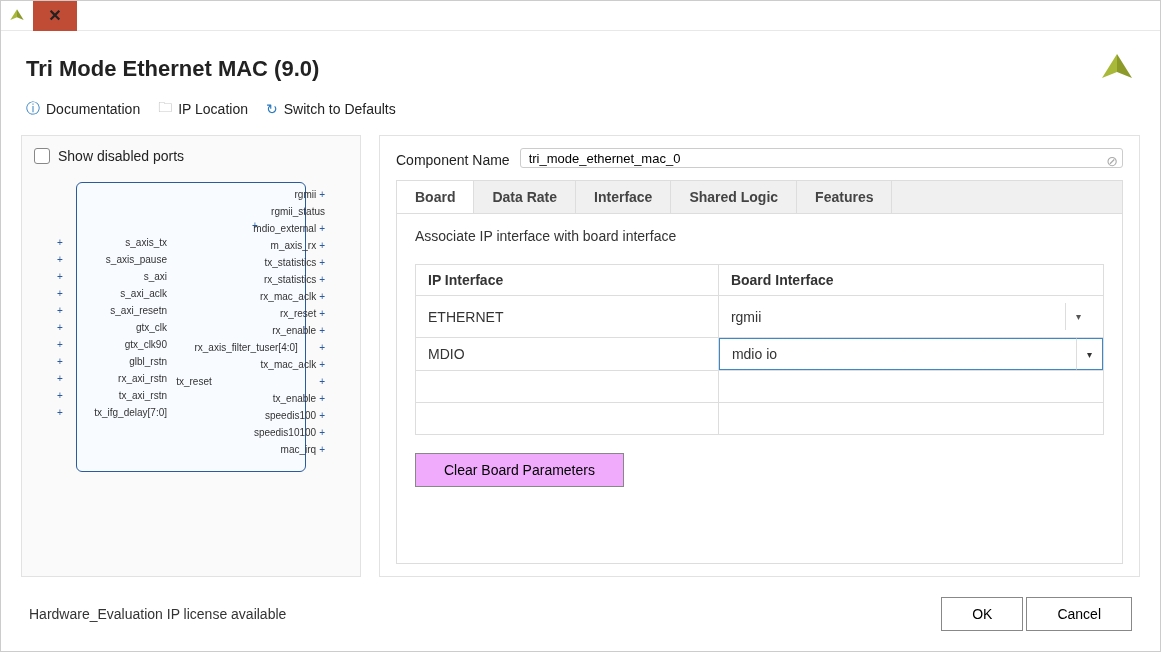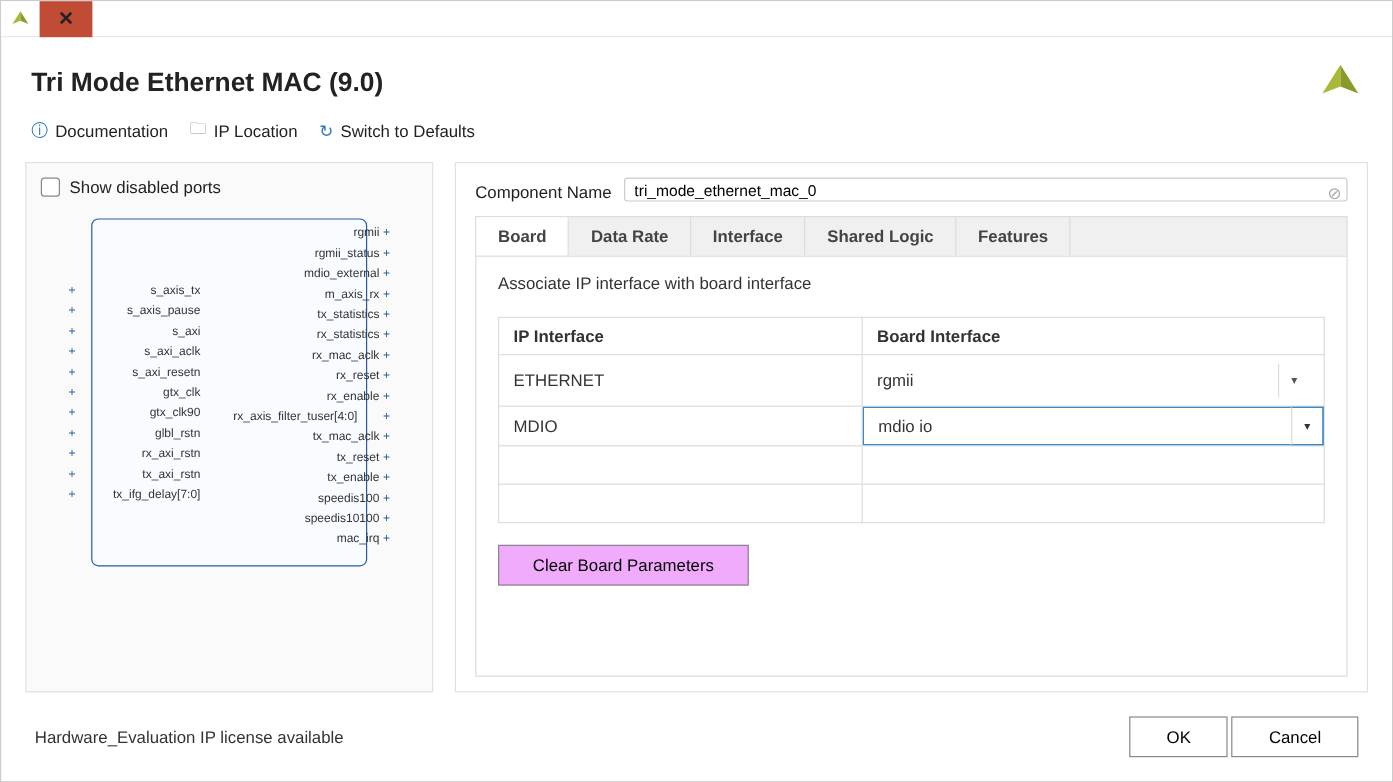--- a/index.html
+++ b/index.html
@@ -95,21 +95,21 @@
     <div class="left-panel">
       <div class="checkbox-row">
         <span class="checkbox-box"></span>
         <span class="checkbox-label">Show disabled ports</span>
       </div>
       <div class="block-diagram" id="block-diagram">
           <div class="port-right" style="top: 6px;">
             <span class="port-name-r" style="width:140px;text-align:right">rgmii</span>
             <span style="color:#2a5b9e">+</span>
           </div>
-          <div class="port-right" style="top: 23px;">
+          <div class="port-right" style="top: 23px; flex-direction: column;">
             <span class="port-name-r" style="width:140px;text-align:right">rgmii_status</span>
             <span style="color:#2a5b9e">+</span>
           </div>
           <div class="port-right" style="top: 40px;">
             <span class="port-name-r" style="width:140px;text-align:right">mdio_external</span>
             <span style="color:#2a5b9e">+</span>
           </div>
           <div class="port-right" style="top: 57px;">
             <span class="port-name-r" style="width:140px;text-align:right">m_axis_rx</span>
             <span style="color:#2a5b9e">+</span>
@@ -136,21 +136,21 @@
           </div>
           <div class="port-right" style="top: 159px;">
             <span class="port-name-r" style="width:140px;text-align:center">rx_axis_filter_tuser[4:0]</span>
             <span style="color:#2a5b9e">+</span>
           </div>
           <div class="port-right" style="top: 176px;">
             <span class="port-name-r" style="width:140px;text-align:right">tx_mac_aclk</span>
             <span style="color:#2a5b9e">+</span>
           </div>
           <div class="port-right" style="top: 193px;">
-            <span class="port-name-r" style="width:140px;text-align:right">tx_reset</span>
+            <span class="port-name-r" style="width:140px;">tx_reset</span>
             <span style="color:#2a5b9e">+</span>
           </div>
           <div class="port-right" style="top: 210px;">
             <span class="port-name-r" style="width:140px;text-align:right">tx_enable</span>
             <span style="color:#2a5b9e">+</span>
           </div>
           <div class="port-right" style="top: 227px; justify-content: flex-end;">
             <span class="port-name-r" style="width:140px;text-align:right">speedis100</span>
             <span style="color:#2a5b9e">+</span>
           </div>

